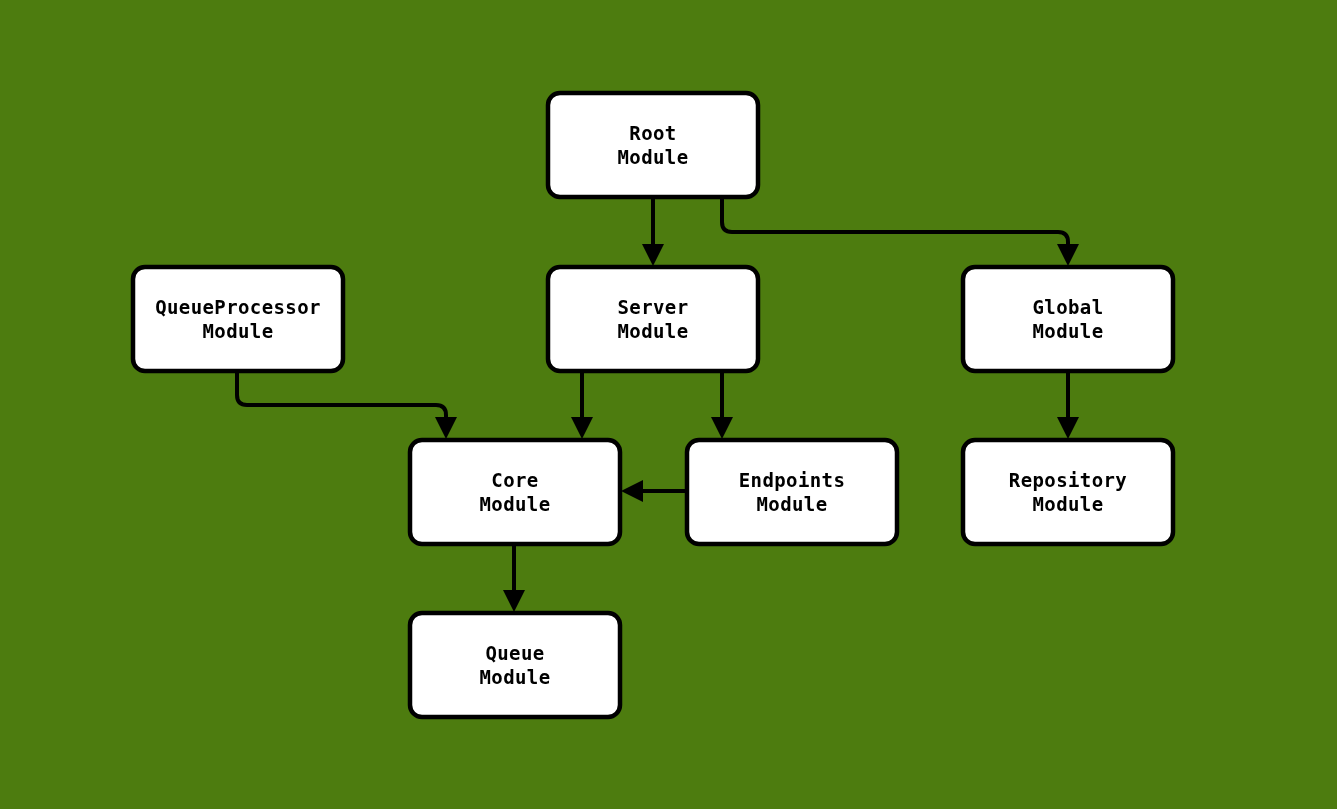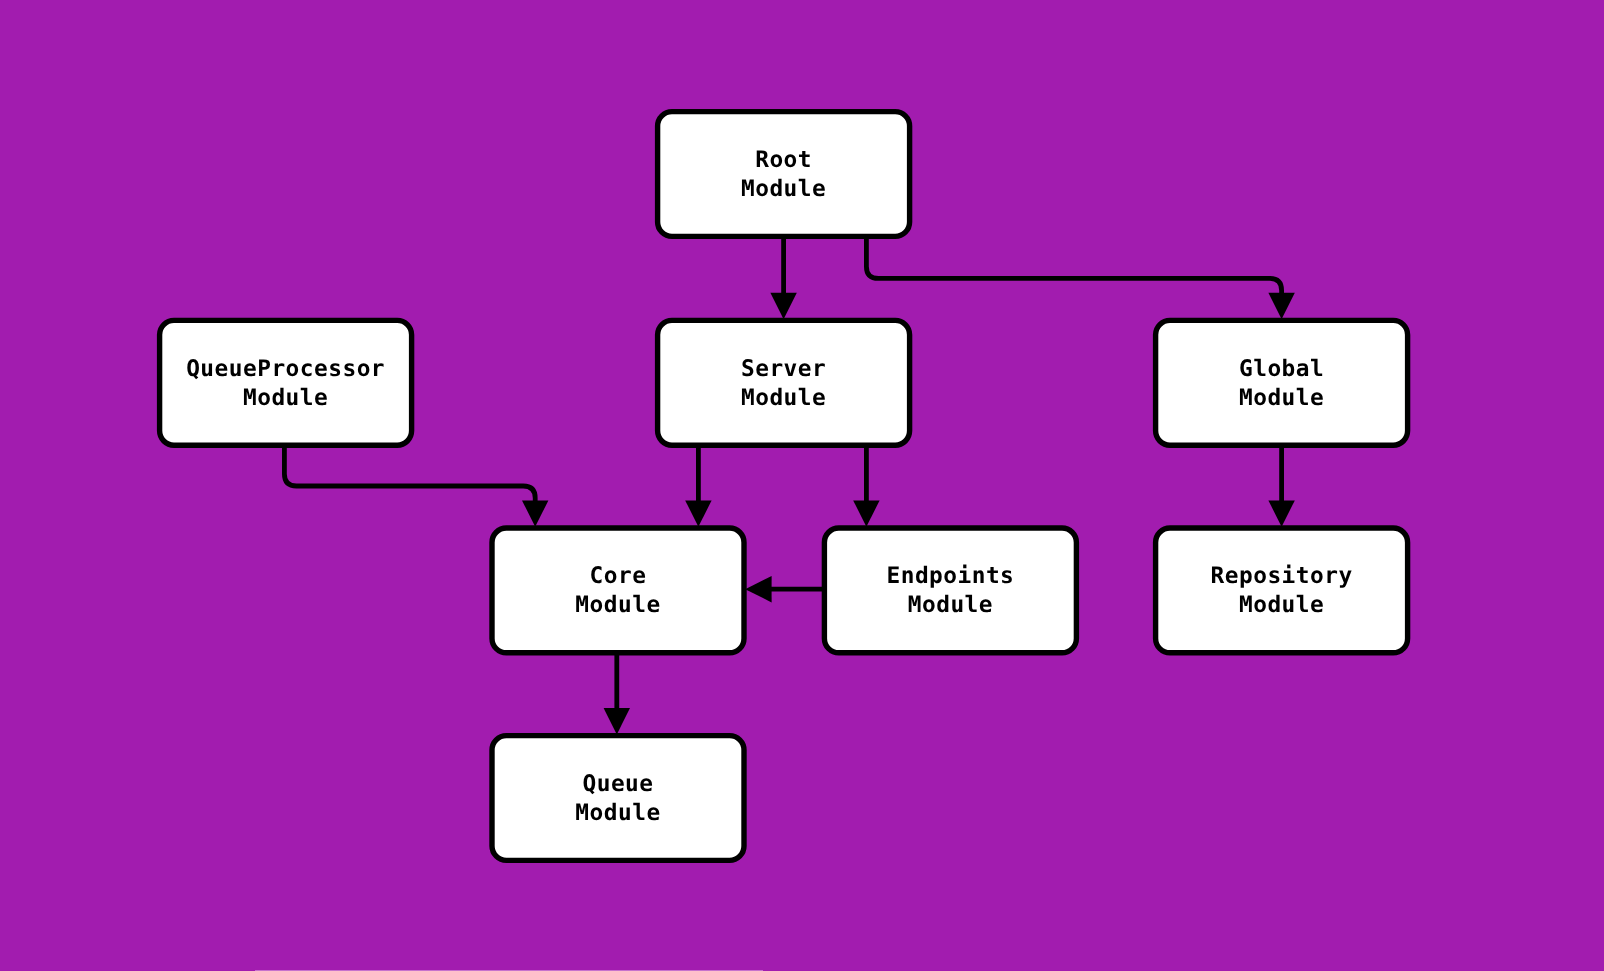--- a/index.html
+++ b/index.html
@@ -11,21 +11,21 @@
   body {
     width: 1337px;
     height: 809px;
     font-family: "DejaVu Sans Mono", "Liberation Mono", monospace;
     overflow: hidden;
   }
   #diagram-root {
     position: relative;
     width: 1337px;
     height: 809px;
-    background: #a21caf;
+    background: #4d7c0f;
   }
   svg.diagram-canvas {
     display: block;
     width: 1337px;
     height: 809px;
   }
   .node-box {
     fill: #ffffff;
     stroke: #000000;
     stroke-width: 4.5;

